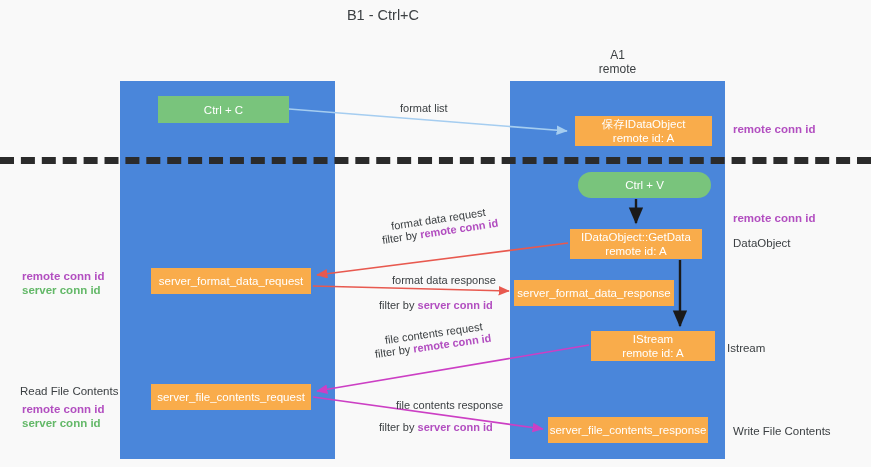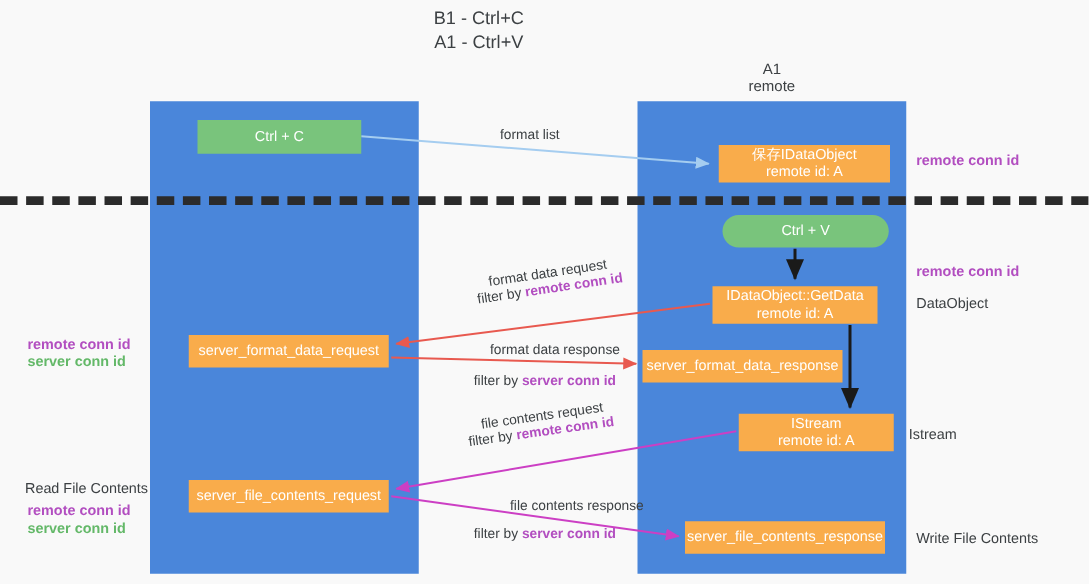--- a/index.html
+++ b/index.html
@@ -114,37 +114,36 @@
     white-space: nowrap;
   }
   .elabel .purple { color: #b24ec0; font-weight: bold; }
   #e-formatlist { left: 400px; top: 101px; }
   #e-fdreq  { left: 390px; top: 219px; transform: rotate(-8.5deg); transform-origin: left top; }
   #e-fdreq2 { left: 381px; top: 233px; transform: rotate(-8.5deg); transform-origin: left top; }
   #e-fdres  { left: 392px; top: 273px; }
   #e-fdres2 { left: 379px; top: 298px; }
   #e-fcreq  { left: 384px; top: 333px; transform: rotate(-8deg); transform-origin: left top; }
   #e-fcreq2 { left: 374px; top: 347px; transform: rotate(-8deg); transform-origin: left top; }
-  #e-fcres  { left: 408px; top: 398px; }
+  #e-fcres  { left: 396px; top: 398px; }
   #e-fcres2 { left: 379px; top: 420px; }
 
   
   #arrows {
     left: 0; top: 0; width: 871px; height: 467px;
     pointer-events: none;
   }
 </style>
 </head>
 <body>
 
 <div id="stage">
 
   <div id="title" class="abs">
     <div>B1 - Ctrl+C</div>
-    <div>A1 - Ctrl+V</div>
   </div>
 
   <div id="hdr-b1" class="abs col-header">
     <div>B1</div>
     <div>connection</div>
   </div>
   <div id="hdr-a1" class="abs col-header">
     <div>A1</div>
     <div>remote</div>
   </div>

